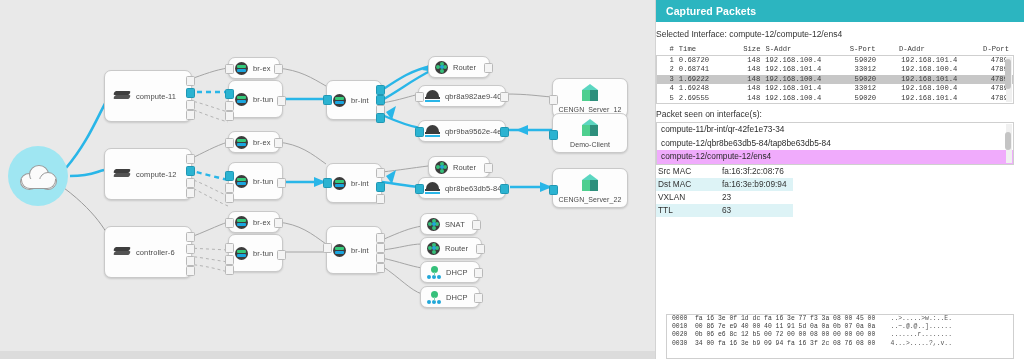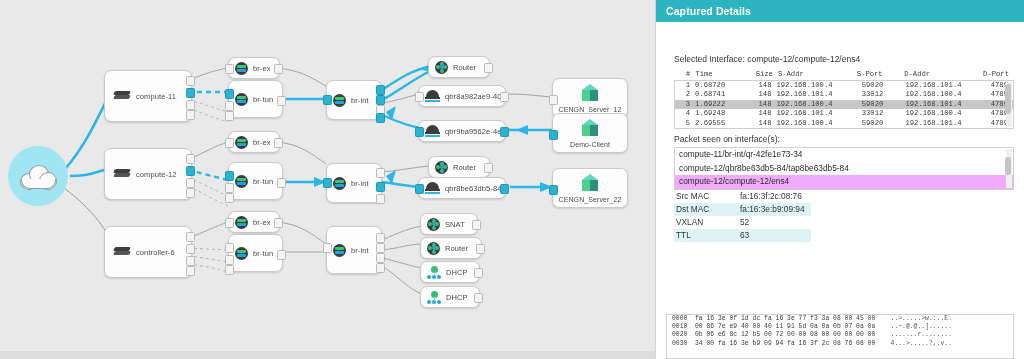--- a/index.html
+++ b/index.html
@@ -93,21 +93,21 @@
   #panel{
     position:absolute;left:655px;top:0;width:369px;height:359px;
     background:#ffffff;
     border-left:1px solid #d3d3d3;
     box-sizing:border-box;
   }
   #panel .phead{
     height:22px;background:#2cb5c0;color:#fff;display:flex;align-items:center;
     padding-left:10px;font-size:10.5px;font-weight:bold;letter-spacing:.1px;
   }
-  .pbody{padding:7px 10px 0 18px;margin-top:25px;}
+  .pbody{padding:7px 10px 0 0;}
   .sel-iface{font-size:8.5px;color:#333;margin-bottom:6px;}
   .sec-label{font-size:8.5px;color:#333;margin:5px 0 3px 0;}
 
   table.pkt{border-collapse:collapse;width:100%;
     font-family:"Liberation Mono", monospace;font-size:7.2px;color:#3a3a3a;}
   table.pkt th{font-weight:normal;text-align:right;padding:0 5px 2px 0;white-space:nowrap;}
   table.pkt th.l{text-align:left;}
   .pkt-wrap{border:1px solid #cfcfcf;background:#fff;position:relative;}
   table.pkt.rows td{padding:0 5px 0 0;text-align:right;white-space:nowrap;line-height:9.4px;}
   table.pkt.rows td.l{text-align:left;}
@@ -425,21 +425,21 @@
       </span>
     <span class="nlabel">CENGN_Server_22</span>
     <span class="port l on" style="top:16px;"></span>
   </div>
 
   <div class="edge-shadow"></div>
 </div>
 
 <div id="panel">
   <div class="phead">
-    <span>Captured Details</span>
+    <span>Captured Packets</span>
   </div>
 
   <div class="pbody">
     <div class="sel-iface">Selected Interface: compute-12/compute-12/ens4</div>
 
     <table class="pkt">
       <tbody>
           <tr>
         <th style="width:22px;">#</th>
         <th class="l" style="width:56px;">Time</th>
@@ -524,21 +524,21 @@
       <tr>
         <td class="k">Src MAC</td>
         <td>fa:16:3f:2c:08:76</td>
       </tr>
       <tr class="alt">
         <td class="k">Dst MAC</td>
         <td>fa:16:3e:b9:09:94</td>
       </tr>
       <tr>
         <td class="k">VXLAN</td>
-        <td>52</td>
+        <td>23</td>
       </tr>
       <tr class="alt">
         <td class="k">TTL</td>
         <td>63</td>
       </tr>
     </tbody>
       </table>
   </div>
 
   <div class="hexbox">

